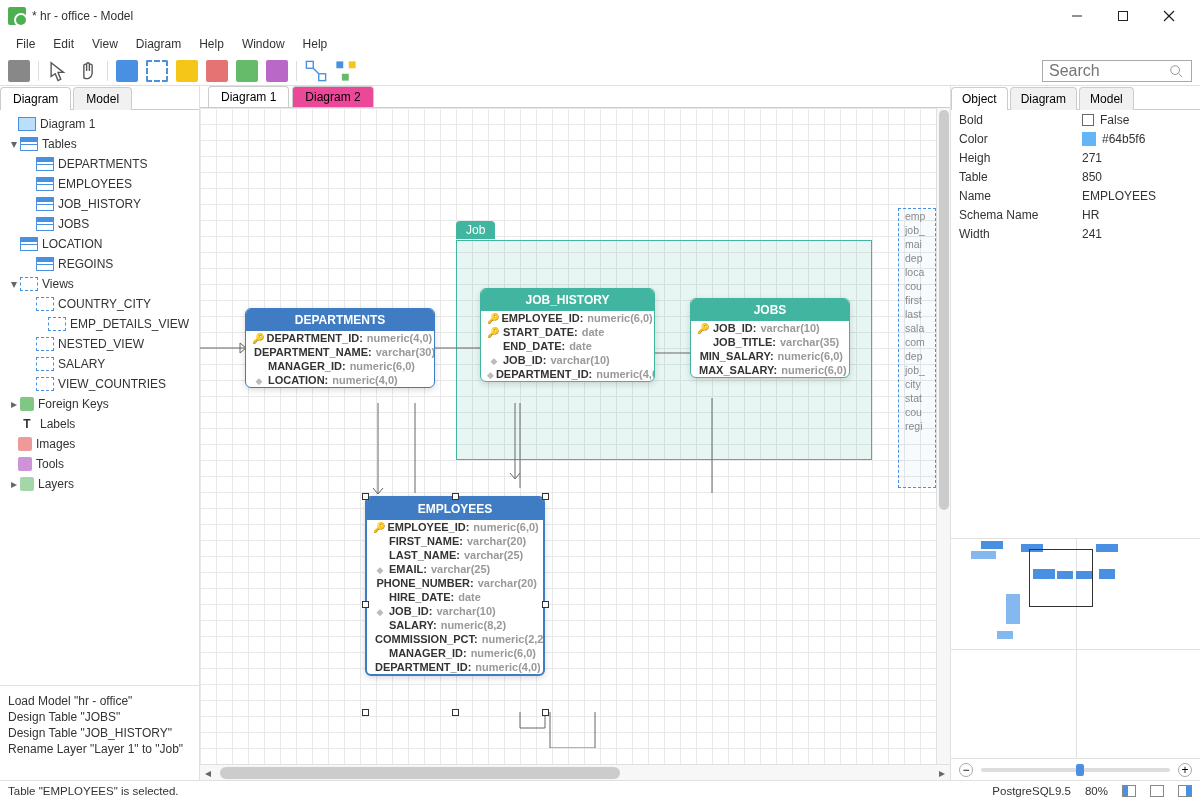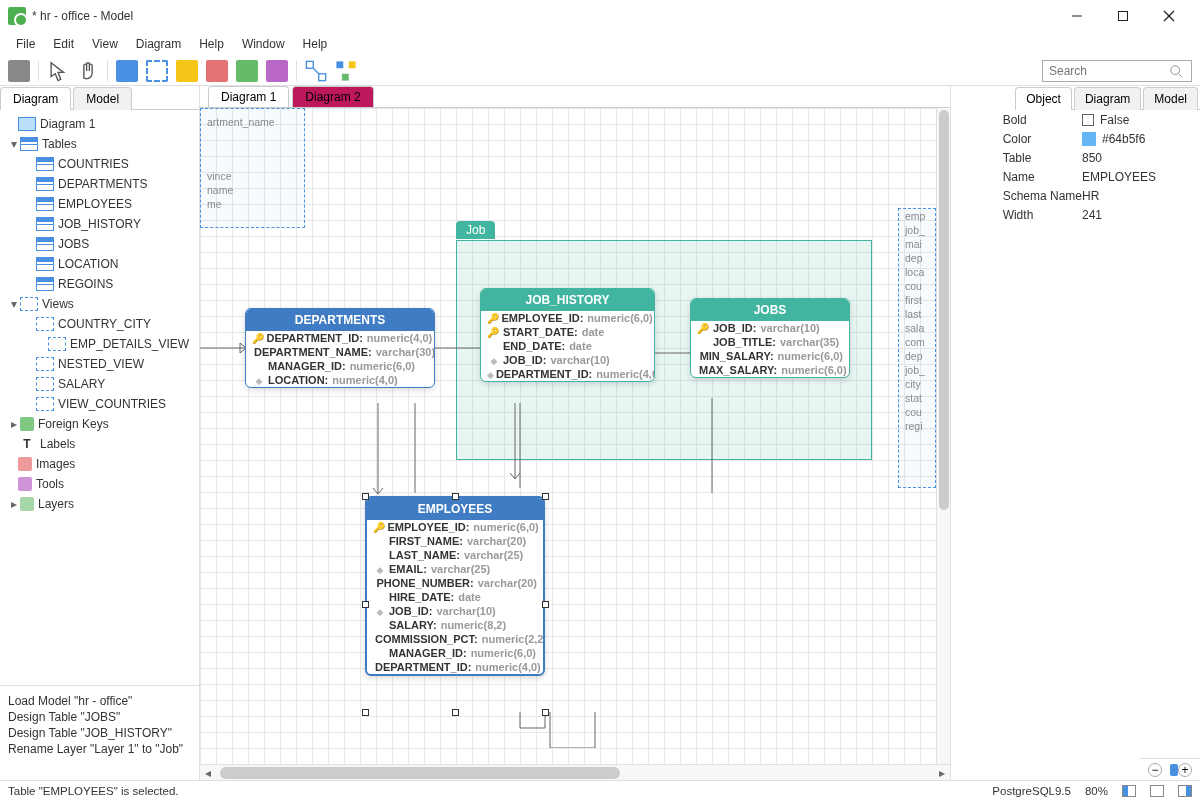--- a/index.html
+++ b/index.html
@@ -10,41 +10,41 @@
   .titlebar .title { flex: 1; color: #333; }
   .window-controls { display: flex; gap: 0; }
   .window-controls .wbtn { width: 46px; height: 32px; display: flex; align-items: center; justify-content: center; cursor: pointer; color: #222; }
   .wbtn svg { width: 12px; height: 12px; }
   .menubar { height: 24px; display: flex; align-items: center; padding: 0 8px; gap: 2px; }
   .menubar .mi { padding: 2px 8px; cursor: pointer; color: #333; }
   .toolbar { height: 30px; display: flex; align-items: center; padding: 0 8px; gap: 8px; border-bottom: 1px solid #e0e0e0; }
   .toolbar .tbtn { width: 22px; height: 22px; display: flex; align-items: center; justify-content: center; cursor: pointer; border-radius: 2px; }
   .toolbar .sep { width: 1px; height: 20px; background: #ddd; }
   .toolbar .search { margin-left: auto; border: 1px solid #aaa; height: 22px; display: flex; align-items: center; padding: 0 6px; width: 150px; }
-  .toolbar .search input { border: none; outline: none; width: 120px; font-size: 12px; }
+  .toolbar .search input { border: none; outline: none; width: 120px; font-size: 16px; }
   .main { position: absolute; top: 86px; left: 0; right: 0; bottom: 20px; display: flex; }
   .left { width: 200px; border-right: 1px solid #e0e0e0; display: flex; flex-direction: column; overflow: hidden; }
   .left-tabs { display: flex; border-bottom: 1px solid #ccc; }
   .left-tabs .tab { padding: 4px 12px; border: 1px solid #ccc; border-bottom:none; background: #f1f1f1; cursor: pointer; border-radius: 4px 4px 0 0; margin-right:2px; position:relative; top:1px; }
   .left-tabs .tab.active { background: #fff; }
   .tree { flex: 1; overflow: auto; padding: 4px 0; }
   .tree-item { display: flex; align-items: center; height: 20px; padding-left: 8px; cursor: pointer; }
   .tree-item .chev { width: 12px; display: inline-block; color: #666; text-align:center; }
   .tree-item .ticon { width: 18px; height: 14px; display: inline-block; margin: 0 4px 0 0; }
   .tree-item .label { color: #333; }
   .ticon.table { background: linear-gradient(#fff,#fff); border:1px solid #4a90e2; background-image: linear-gradient(#4a90e2 50%, #4a90e2 50%); background-size: 100% 4px; background-repeat: no-repeat; }
   .ticon.table::after { content:""; display:block; border-top:1px solid #4a90e2; margin-top:6px; }
   .ticon.view { border:1px dashed #4a90e2; }
   .ticon.diagram { border:1px solid #4a90e2; background:#bbdefb; }
   .ticon.dot { width:14px; height:14px; border-radius:2px; }
   .history { border-top: 1px solid #e0e0e0; padding: 8px; font-size: 12px; color: #333; height: 95px; overflow:hidden; }
   .history div { margin-bottom: 2px; }
   .center { flex: 1; display: flex; flex-direction: column; overflow: hidden; }
   .canvas-tabs { display: flex; border-bottom: 1px solid #ccc; padding-left: 8px; height: 22px; }
-  .canvas-tabs .tab { padding: 3px 12px; border:1px solid #ccc; border-bottom:none; background:#be185d; cursor:pointer; border-radius: 4px 4px 0 0; margin-right:3px; position:relative; top:0px; }
+  .canvas-tabs .tab { padding: 3px 12px; border:1px solid #ccc; border-bottom:none; background:#ec4899; cursor:pointer; border-radius: 4px 4px 0 0; margin-right:3px; position:relative; top:0px; }
   .canvas-tabs .tab.active { background:#fff; }
   .canvas-wrap { flex: 1; position: relative; overflow: hidden; background:#fff; }
   .canvas-scroll { position: absolute; inset: 0; overflow: hidden; }
   .grid { position: absolute; width: 2000px; height: 2000px; background-image: linear-gradient(#e8e8e8 1px, transparent 1px), linear-gradient(90deg, #e8e8e8 1px, transparent 1px); background-size: 16px 16px; }
   .entity { position: absolute; border: 1px solid; border-radius: 6px; background: #fff; box-shadow: 0 2px 6px rgba(0,0,0,0.15); overflow:hidden; }
   .entity .ehdr { color: #fff; font-weight: 600; text-align: center; padding: 4px 0; }
   .entity .erow { display: flex; align-items: center; padding: 1px 6px; font-size: 11px; }
   .entity .erow .ricon { width: 14px; text-align:center; margin-right:2px; }
   .entity .erow .rname { font-weight: 600; color:#333; }
   .entity .erow .rtype { color: #999; margin-left: 4px; font-weight: bold; }
@@ -59,21 +59,21 @@
   .ghost-box { position:absolute; border:1px dashed #4a90e2; background:rgba(74,144,226,0.04); }
   .ghost-box .grow { font-size:10.5px; color:#888; padding:0 6px; line-height:14px; }
   .sel-handle { position:absolute; width:7px; height:7px; background:#fff; border:1px solid #333; }
   .conn { position:absolute; pointer-events:none; }
   .conn path,.conn line { stroke:#666; stroke-width:1; fill:none; }
   .hscroll { height: 16px; border-top:1px solid #e0e0e0; position:relative; background:#f7f7f7; }
   .hscroll .thumb { position:absolute; top:2px; height:12px; background:#ccc; border-radius:6px; }
   .hscroll .arrow { position:absolute; top:0; width:16px; height:16px; display:flex; align-items:center; justify-content:center; color:#666; cursor:pointer; }
   .vscroll { width:14px; border-left:1px solid #e0e0e0; background:#f7f7f7; position:relative; }
   .vscroll .thumb { position:absolute; left:2px; width:10px; background:#ccc; border-radius:5px; }
-  .right { width: 250px; border-left: 1px solid #e0e0e0; display: flex; flex-direction: column; align-items: flex-end; }
+  .right { width: 250px; border-left: 1px solid #e0e0e0; display: flex; flex-direction: column; }
   .right-tabs { display:flex; border-bottom:1px solid #ccc; }
   .right-tabs .tab { padding:4px 10px; border:1px solid #ccc; border-bottom:none; background:#f1f1f1; cursor:pointer; border-radius:4px 4px 0 0; margin-right:2px; position:relative; top:1px; }
   .right-tabs .tab.active { background:#fff; }
   .props { padding: 0; }
   .props .prow { display:flex; height:19px; align-items:center; padding: 0 8px; }
   .props .pk { flex:1; color:#333; }
   .props .pv { width: 110px; color:#333; display:flex; align-items:center; gap:6px; }
   .chkbox { width:12px; height:12px; border:1px solid #666; display:inline-block; }
   .color-sw { width:14px; height:14px; display:inline-block; }
   .overview { border-top:1px solid #e0e0e0; height:220px; position:relative; background:#fff; margin-top:auto; }
@@ -181,39 +181,35 @@
           <span class="ticon diagram"></span>
           <span class="label">Diagram 1</span>
         </div>
       <div class="tree-item">
           <span class="chev">▾</span>
           <span class="ticon table"></span>
           <span class="label">Tables</span>
         </div>
       <div class="tree-item" style="padding-left:36px">
           <span class="ticon table"></span>
-          <span class="label">COUNTRIES</span>
-        </div>
-      <div class="tree-item" style="padding-left:36px">
-          <span class="ticon table"></span>
           <span class="label">DEPARTMENTS</span>
         </div>
       <div class="tree-item" style="padding-left:36px">
           <span class="ticon table"></span>
           <span class="label">EMPLOYEES</span>
         </div>
       <div class="tree-item" style="padding-left:36px">
           <span class="ticon table"></span>
           <span class="label">JOB_HISTORY</span>
         </div>
       <div class="tree-item" style="padding-left:36px">
           <span class="ticon table"></span>
           <span class="label">JOBS</span>
         </div>
-      <div class="tree-item" style="padding-left:36px">
+      <div class="tree-item" style="padding-left:20px">
           <span class="ticon table"></span>
           <span class="label">LOCATION</span>
         </div>
       <div class="tree-item" style="padding-left:36px">
           <span class="ticon table"></span>
           <span class="label">REGOINS</span>
         </div>
       <div class="tree-item">
           <span class="chev">▾</span>
           <span class="ticon view"></span>
@@ -273,27 +269,20 @@
   <div class="center">
     <div class="canvas-tabs">
       <div class="tab active">Diagram 1</div>
       <div class="tab">Diagram 2</div>
     </div>
     <div style="display:flex; flex:1; overflow:hidden;">
       <div class="canvas-wrap">
       <div class="canvas-scroll">
         <div class="grid"></div>
 
-        <div class="ghost-box" style="left:0; top:0; width:105px; height:120px;">
-          <div class="grow" style="margin-top:6px;">artment_name</div>
-          <div class="grow" style="height:40px;"></div>
-          <div class="grow">vince</div>
-          <div class="grow">name</div>
-          <div class="grow">me</div>
-        </div>
 
         <div class="layer-box" style="left:256px; top:132px; width:416px; height:220px;">
           <div class="layer-tab">Job</div>
         </div>
 
         <svg class="conn" style="left:0; top:0;" width="740" height="640">
           <line x1="0" y1="240" x2="45" y2="240"></line>
           <path d="M40 235 l6 5 l-6 5 M40 235 l0 10"></path>
           <line x1="230" y1="240" x2="280" y2="240"></line>
           <line x1="178" y1="295" x2="178" y2="385"></line>
@@ -515,20 +504,26 @@
             </span>
           </div>
           <div class="prow">
             <span class="pk">Color</span>
             <span class="pv">
               <span class="color-sw" style="background: rgb(100, 181, 246);"></span>
               <span>#64b5f6</span>
             </span>
           </div>
           <div class="prow">
+            <span class="pk">Heigh</span>
+            <span class="pv">
+              <span>271</span>
+            </span>
+          </div>
+          <div class="prow">
             <span class="pk">Table</span>
             <span class="pv">
               <span>850</span>
             </span>
           </div>
           <div class="prow">
             <span class="pk">Name</span>
             <span class="pv">
               <span>EMPLOYEES</span>
             </span>

